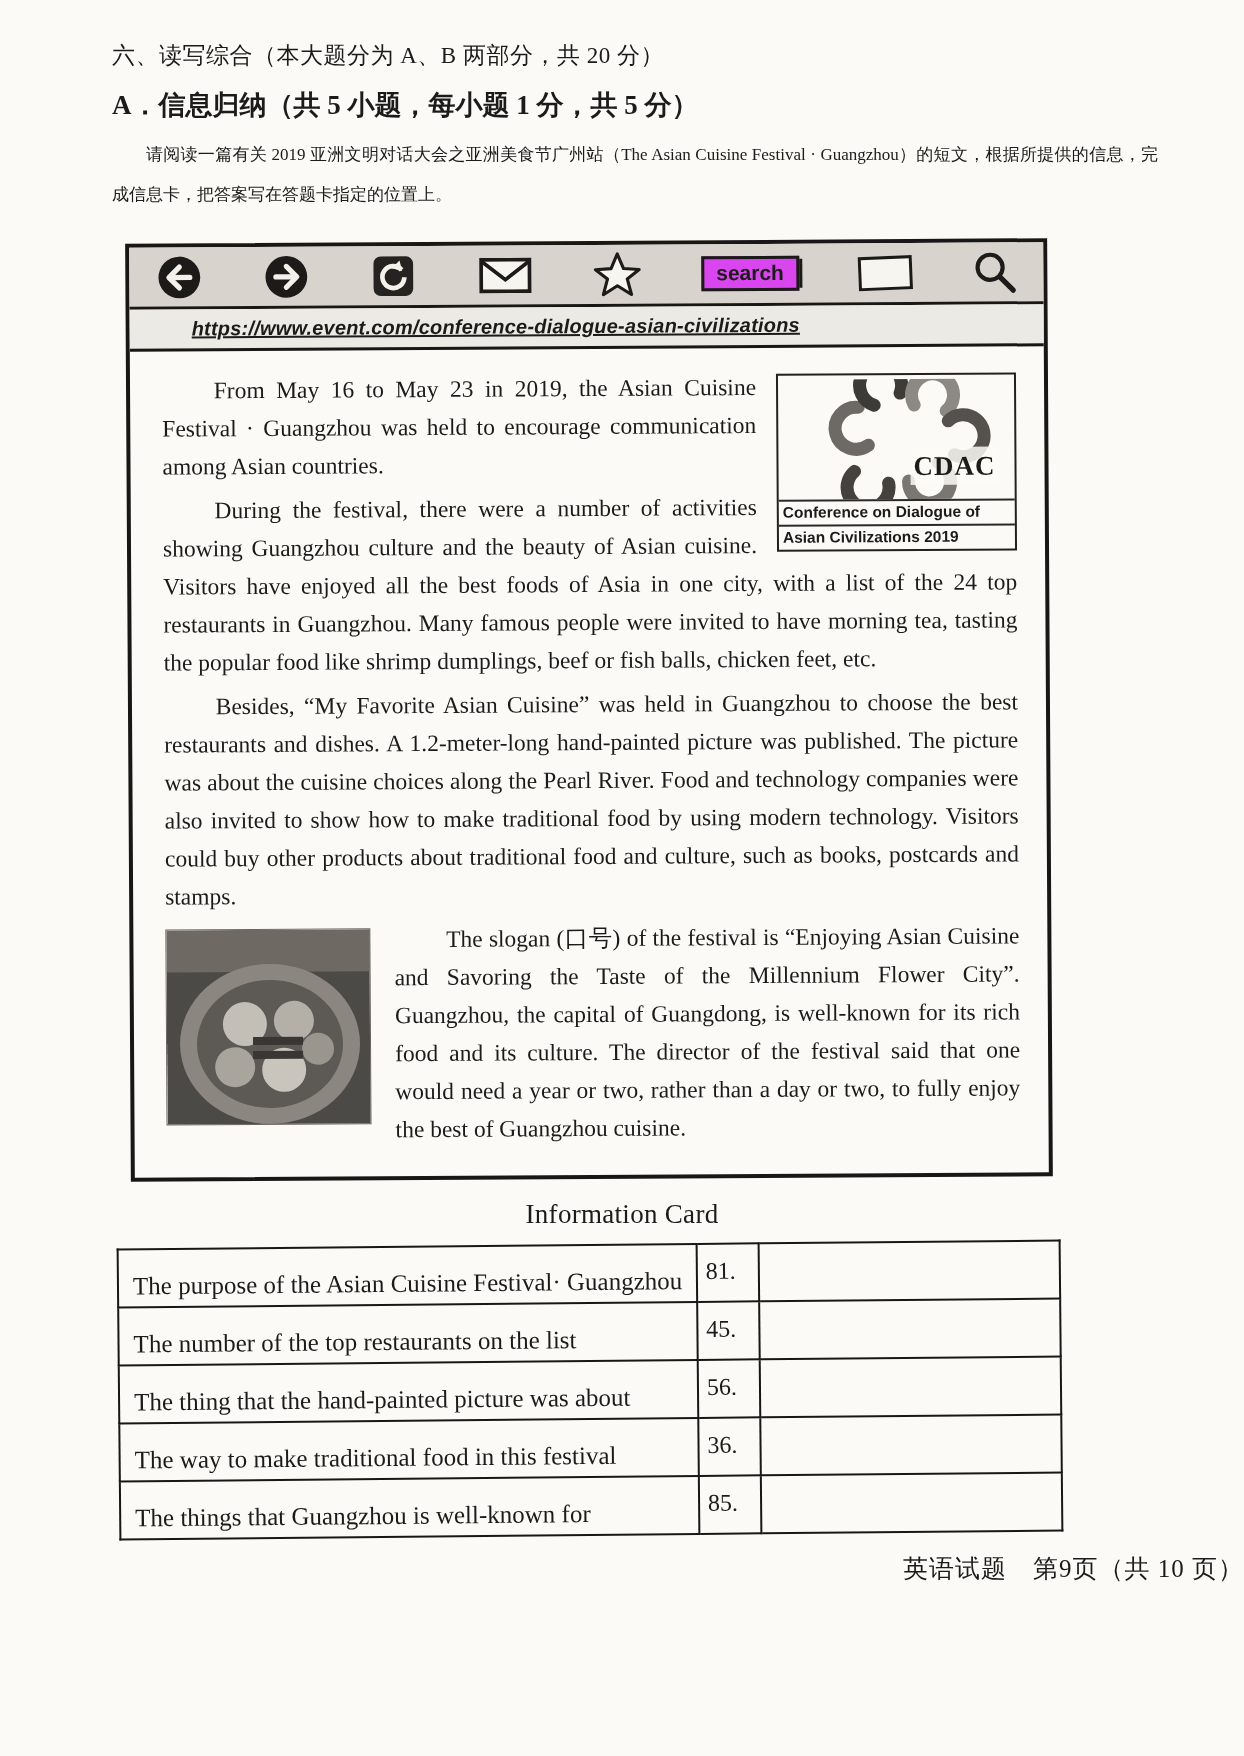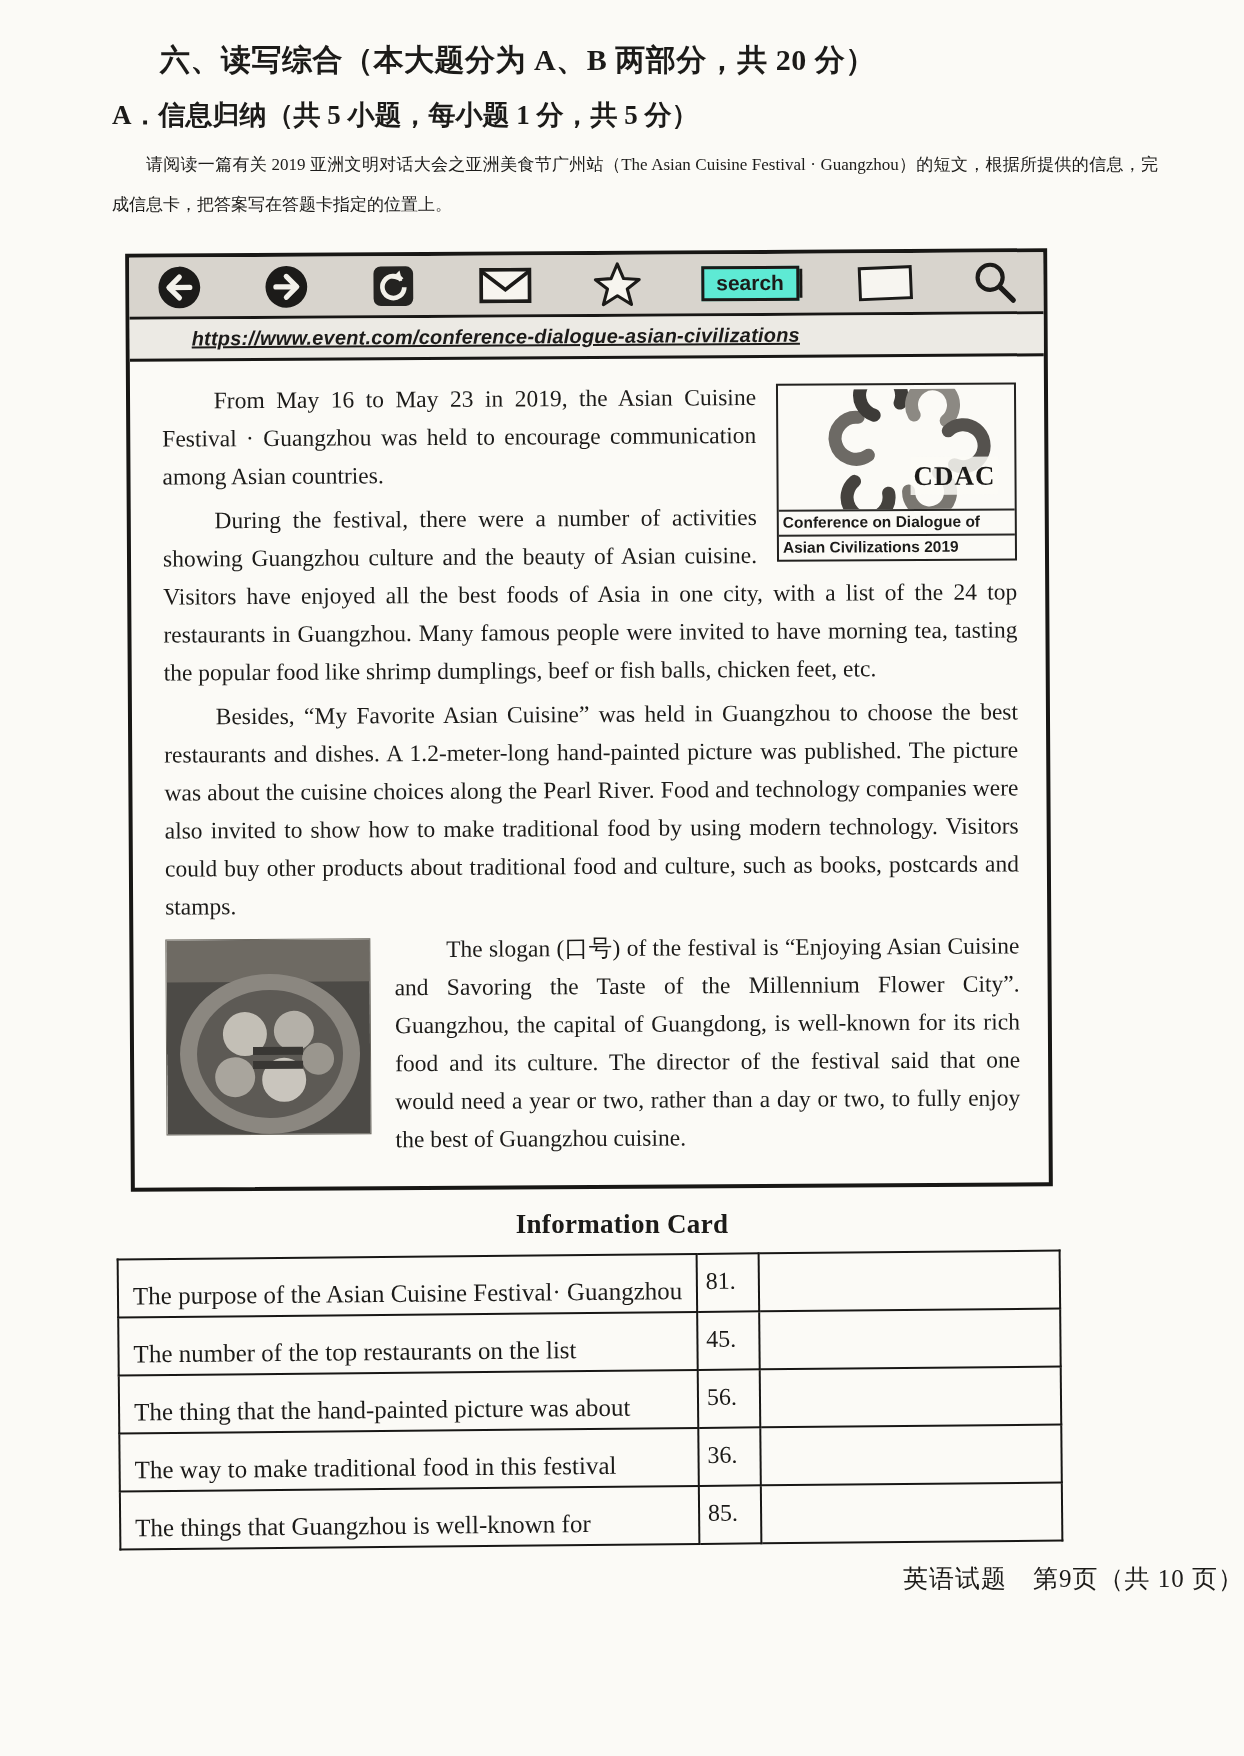--- a/index.html
+++ b/index.html
@@ -5,21 +5,21 @@
   * { margin:0; padding:0; box-sizing:border-box; }
   html,body { background:#e9e7e2; }
   body { font-family:"Liberation Serif", serif; color:#1c1b19; }
   .sheet{
     position:relative; width:1244px; height:1756px; margin:0 auto;
     background:#fbfaf6; overflow:hidden;
     box-shadow:0 0 18px rgba(0,0,0,.25);
   }
   
   .section-title{
-    padding:40px 90px 0 112px; font-size:30px; font-weight:700; letter-spacing:.5px;margin-left:48px;
+    padding:40px 90px 0 112px; font-size:23px; font-weight:400; letter-spacing:.5px;
   }
   .part-title{
     padding:16px 90px 0 112px; font-size:27px; font-weight:600;
   }
   .instructions{
     margin:12px 86px 0 112px; font-size:17px; line-height:40px;
     text-align:justify; text-indent:2em;
   }
 
   
@@ -29,21 +29,21 @@
     transform:rotate(-.35deg);
   }
   .toolbar{
     display:flex; align-items:center; justify-content:space-between;
     height:62px; padding:6px 26px; background:#d8d4cd;
     border-bottom:3px solid #181715;
   }
   .tb-ic{ display:inline-flex; align-items:center; }
   .search-btn{
     font-family:"Liberation Sans", sans-serif; font-weight:bold; font-size:21px;
-    border:3px solid #1b1a18; background:#5eead4; padding:3px 12px 5px;
+    border:3px solid #1b1a18; background:#d946ef; padding:3px 12px 5px;
     box-shadow:6px 0 0 -3px #1b1a18; line-height:1; cursor:pointer;
   }
   .blank-box{
     width:54px; height:34px; border:3px solid #1b1a18; background:#f7f5f0;
     transform:rotate(-2deg);
   }
   .urlbar{
     height:42px; display:flex; align-items:center; padding-left:62px;
     background:#eceae4; border-bottom:3px solid #181715;
   }
@@ -76,21 +76,21 @@
   .logo-cap.first{ border-top:2px solid #2a2927; border-bottom:2px solid #2a2927; }
 
   
   .photo{
     float:left; width:205px; height:196px; margin:8px 24px 6px 0;
     border:1px solid #6a675f; overflow:hidden;
   }
 
   
   .card-title{
-    margin-top:20px; text-align:center; font-weight:bold; font-size:27px;
+    margin-top:20px; text-align:center; font-weight:normal; font-size:27px;
     letter-spacing:.3px;
   }
   .info-table{
     margin:14px 0 0 118px; width:944px; border-collapse:collapse;
     transform:rotate(-.55deg);
   }
   .info-table td{
     border:2.5px solid #181715; height:58px; font-size:25px;
   }
   .info-table td.lbl{ width:580px; padding:14px 10px 6px 14px; vertical-align:bottom; }

